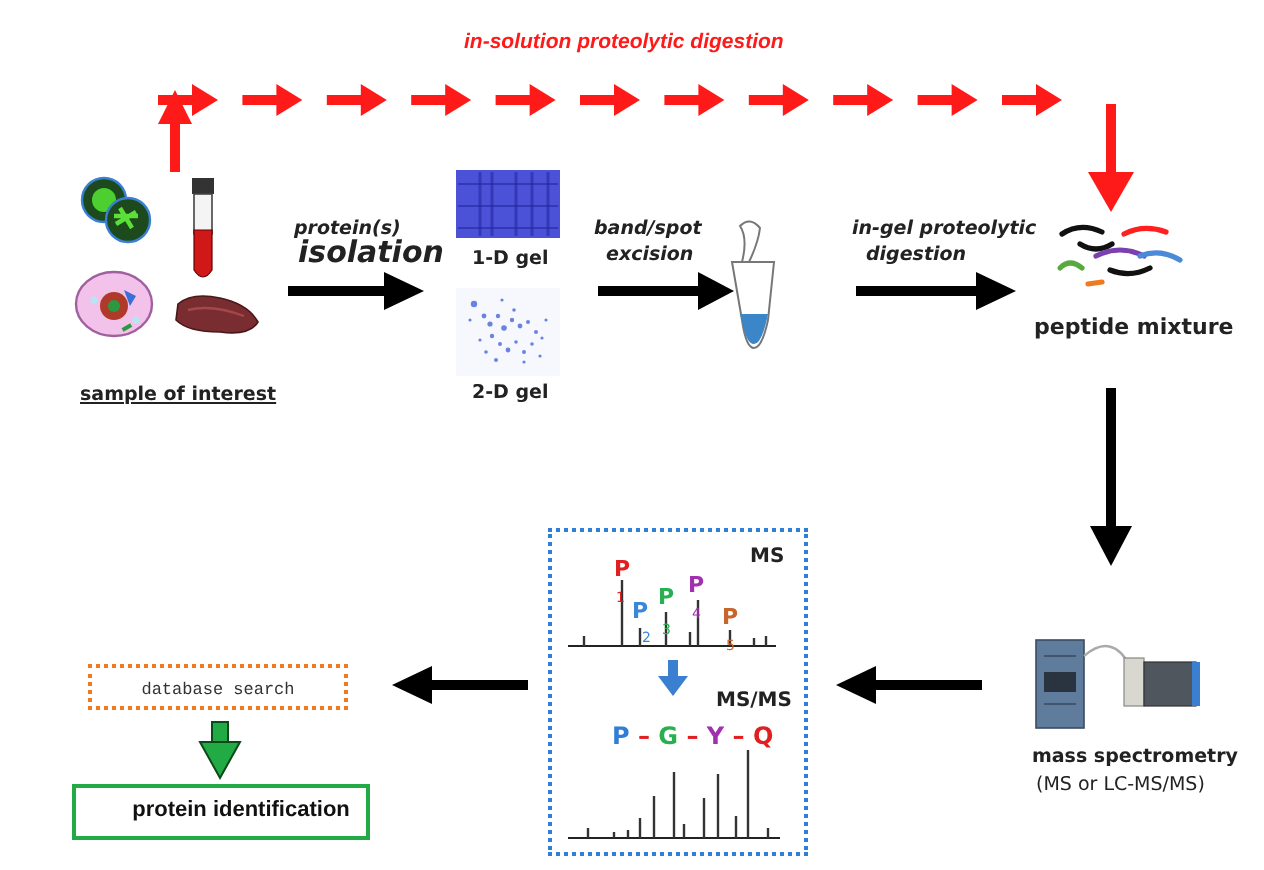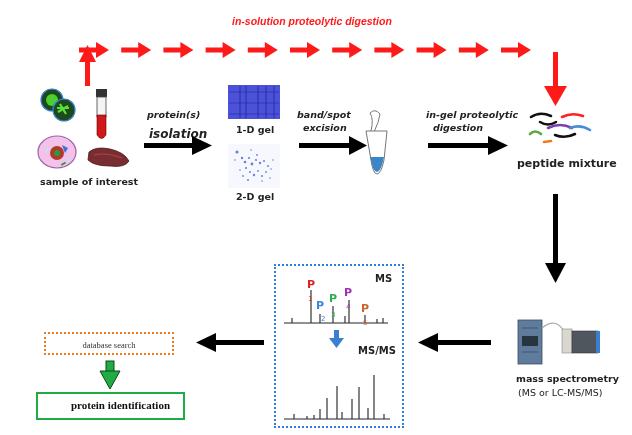--- a/index.html
+++ b/index.html
@@ -67,26 +67,26 @@
       <circle cx="47" cy="150" r="1.8" fill="#b8e6f0"></circle>
       <circle cx="68" cy="160" r="1.8" fill="#b8e6f0"></circle>
       <rect x="61" y="163" width="5" height="2" fill="#2a9a40" transform="rotate(-30 63 164)"></rect>
     </g>
 
     <g>
       <path d="M89 152 Q96 146 110 149 Q124 152 129 161 Q125 168 110 166 Q94 166 88 160 Z" fill="#7a2d30" stroke="#4a1818" stroke-width="0.8"></path>
       <path d="M94 155 Q106 152 122 158" stroke="#a4484a" stroke-width="1.2" fill="none"></path>
     </g>
   </svg>
-  <div class="lbl" style="left:40px; top:176px; font-size:9.5px;">sample of interest</div>
+  <div class="lbl" style="left:40px; top:192px; font-size:9.5px;text-decoration:underline;">sample of interest</div>
 </div>
 
 <div>
   <div class="lbl ital" style="left:147px; top:109px; font-size:9.5px;">protein(s)</div>
-  <div class="lbl ital" style="left:149px; top:127px; font-size:12px;">isolation</div>
+  <div class="lbl ital" style="left:149px; top:117px; font-size:15px;">isolation</div>
   <svg width="632" height="435" style="pointer-events:none">
     <g>
       <rect x="144" y="143" width="50" height="5" fill="#000"></rect>
       <polygon points="192,136 212,145.5 192,155" fill="#000"></polygon>
     </g>
   </svg>
 </div>
 
 <div>
   <svg width="632" height="435" style="pointer-events:none">
@@ -213,20 +213,23 @@
 <svg width="632" height="435" style="pointer-events:none">
   <g>
     <rect x="436" y="340" width="55" height="5" fill="#000"></rect>
     <polygon points="438,333 418,342.5 438,352" fill="#000"></polygon>
   </g>
 </svg>
 
 <div style="position:absolute; left:274px; top:264px; width:130px; height:164px; border:2.5px dotted #2f7fd6; box-sizing:border-box;">
   <div class="lbl" style="left:99px; top:7px; font-size:10px;">MS</div>
   <div class="lbl" style="left:82px; top:79px; font-size:10px;">MS/MS</div>
+  <div style="position:absolute; left:30px; top:95px; font-size:12px; font-weight:bold; white-space:nowrap; font-family:'DejaVu Sans',sans-serif;">
+    <span style="color:#2f7fd6">P</span><span style="color:#e02020"> – </span><span style="color:#28b050">G</span><span style="color:#e02020"> – </span><span style="color:#a030b0">Y</span><span style="color:#e02020"> – </span><span style="color:#e02020">Q</span>
+  </div>
   <svg width="130" height="164" style="pointer-events:none" id="spectra-svg">
 
     <line x1="8" y1="57" x2="112" y2="57" stroke="#222" stroke-width="1"></line>
 
     <g stroke="#333" stroke-width="1.2">
       <line x1="16" y1="57" x2="16" y2="52"></line>
       <line x1="35" y1="57" x2="35" y2="24"></line>
       <line x1="44" y1="57" x2="44" y2="48"></line>
       <line x1="57" y1="57" x2="57" y2="40"></line>
       <line x1="69" y1="57" x2="69" y2="50"></line>
@@ -275,25 +278,25 @@
 </div>
 
 <svg width="632" height="435" style="pointer-events:none">
   <g>
     <rect x="214" y="340" width="50" height="5" fill="#000"></rect>
     <polygon points="216,333 196,342.5 216,352" fill="#000"></polygon>
   </g>
 </svg>
 
 <div style="position:absolute; left:44px; top:332px; width:130px; height:23px; border:2.5px dotted #f07a20; box-sizing:border-box; text-align:center;">
-  <span style="font-family:Liberation Serif, serif; font-size:8.5px; color:#333; line-height:18px;">database search</span>
+  <span style="font-family:Liberation Mono, monospace; font-size:8.5px; color:#333; line-height:18px;">database search</span>
 </div>
 
 <svg width="632" height="435" style="pointer-events:none">
   <g>
     <rect x="106" y="361" width="8" height="11" fill="#22aa44" stroke="#0a4a18" stroke-width="1"></rect>
     <polygon points="100,371 110,389 120,371" fill="#22aa44" stroke="#0a4a18" stroke-width="1"></polygon>
   </g>
 </svg>
 
 <div style="position:absolute; left:36px; top:392px; width:149px; height:28px; border:2.5px solid #22aa44; box-sizing:border-box; text-align:center;">
-  <span style="font-family:Liberation Serif, serif; font-weight:bold; font-size:11px; color:#111; line-height:23px;margin-left:20px;">protein identification</span>
+  <span style="font-family:Liberation Sans, sans-serif; font-weight:bold; font-size:11px; color:#111; line-height:23px;margin-left:20px;">protein identification</span>
 </div>
 
 </body></html>

